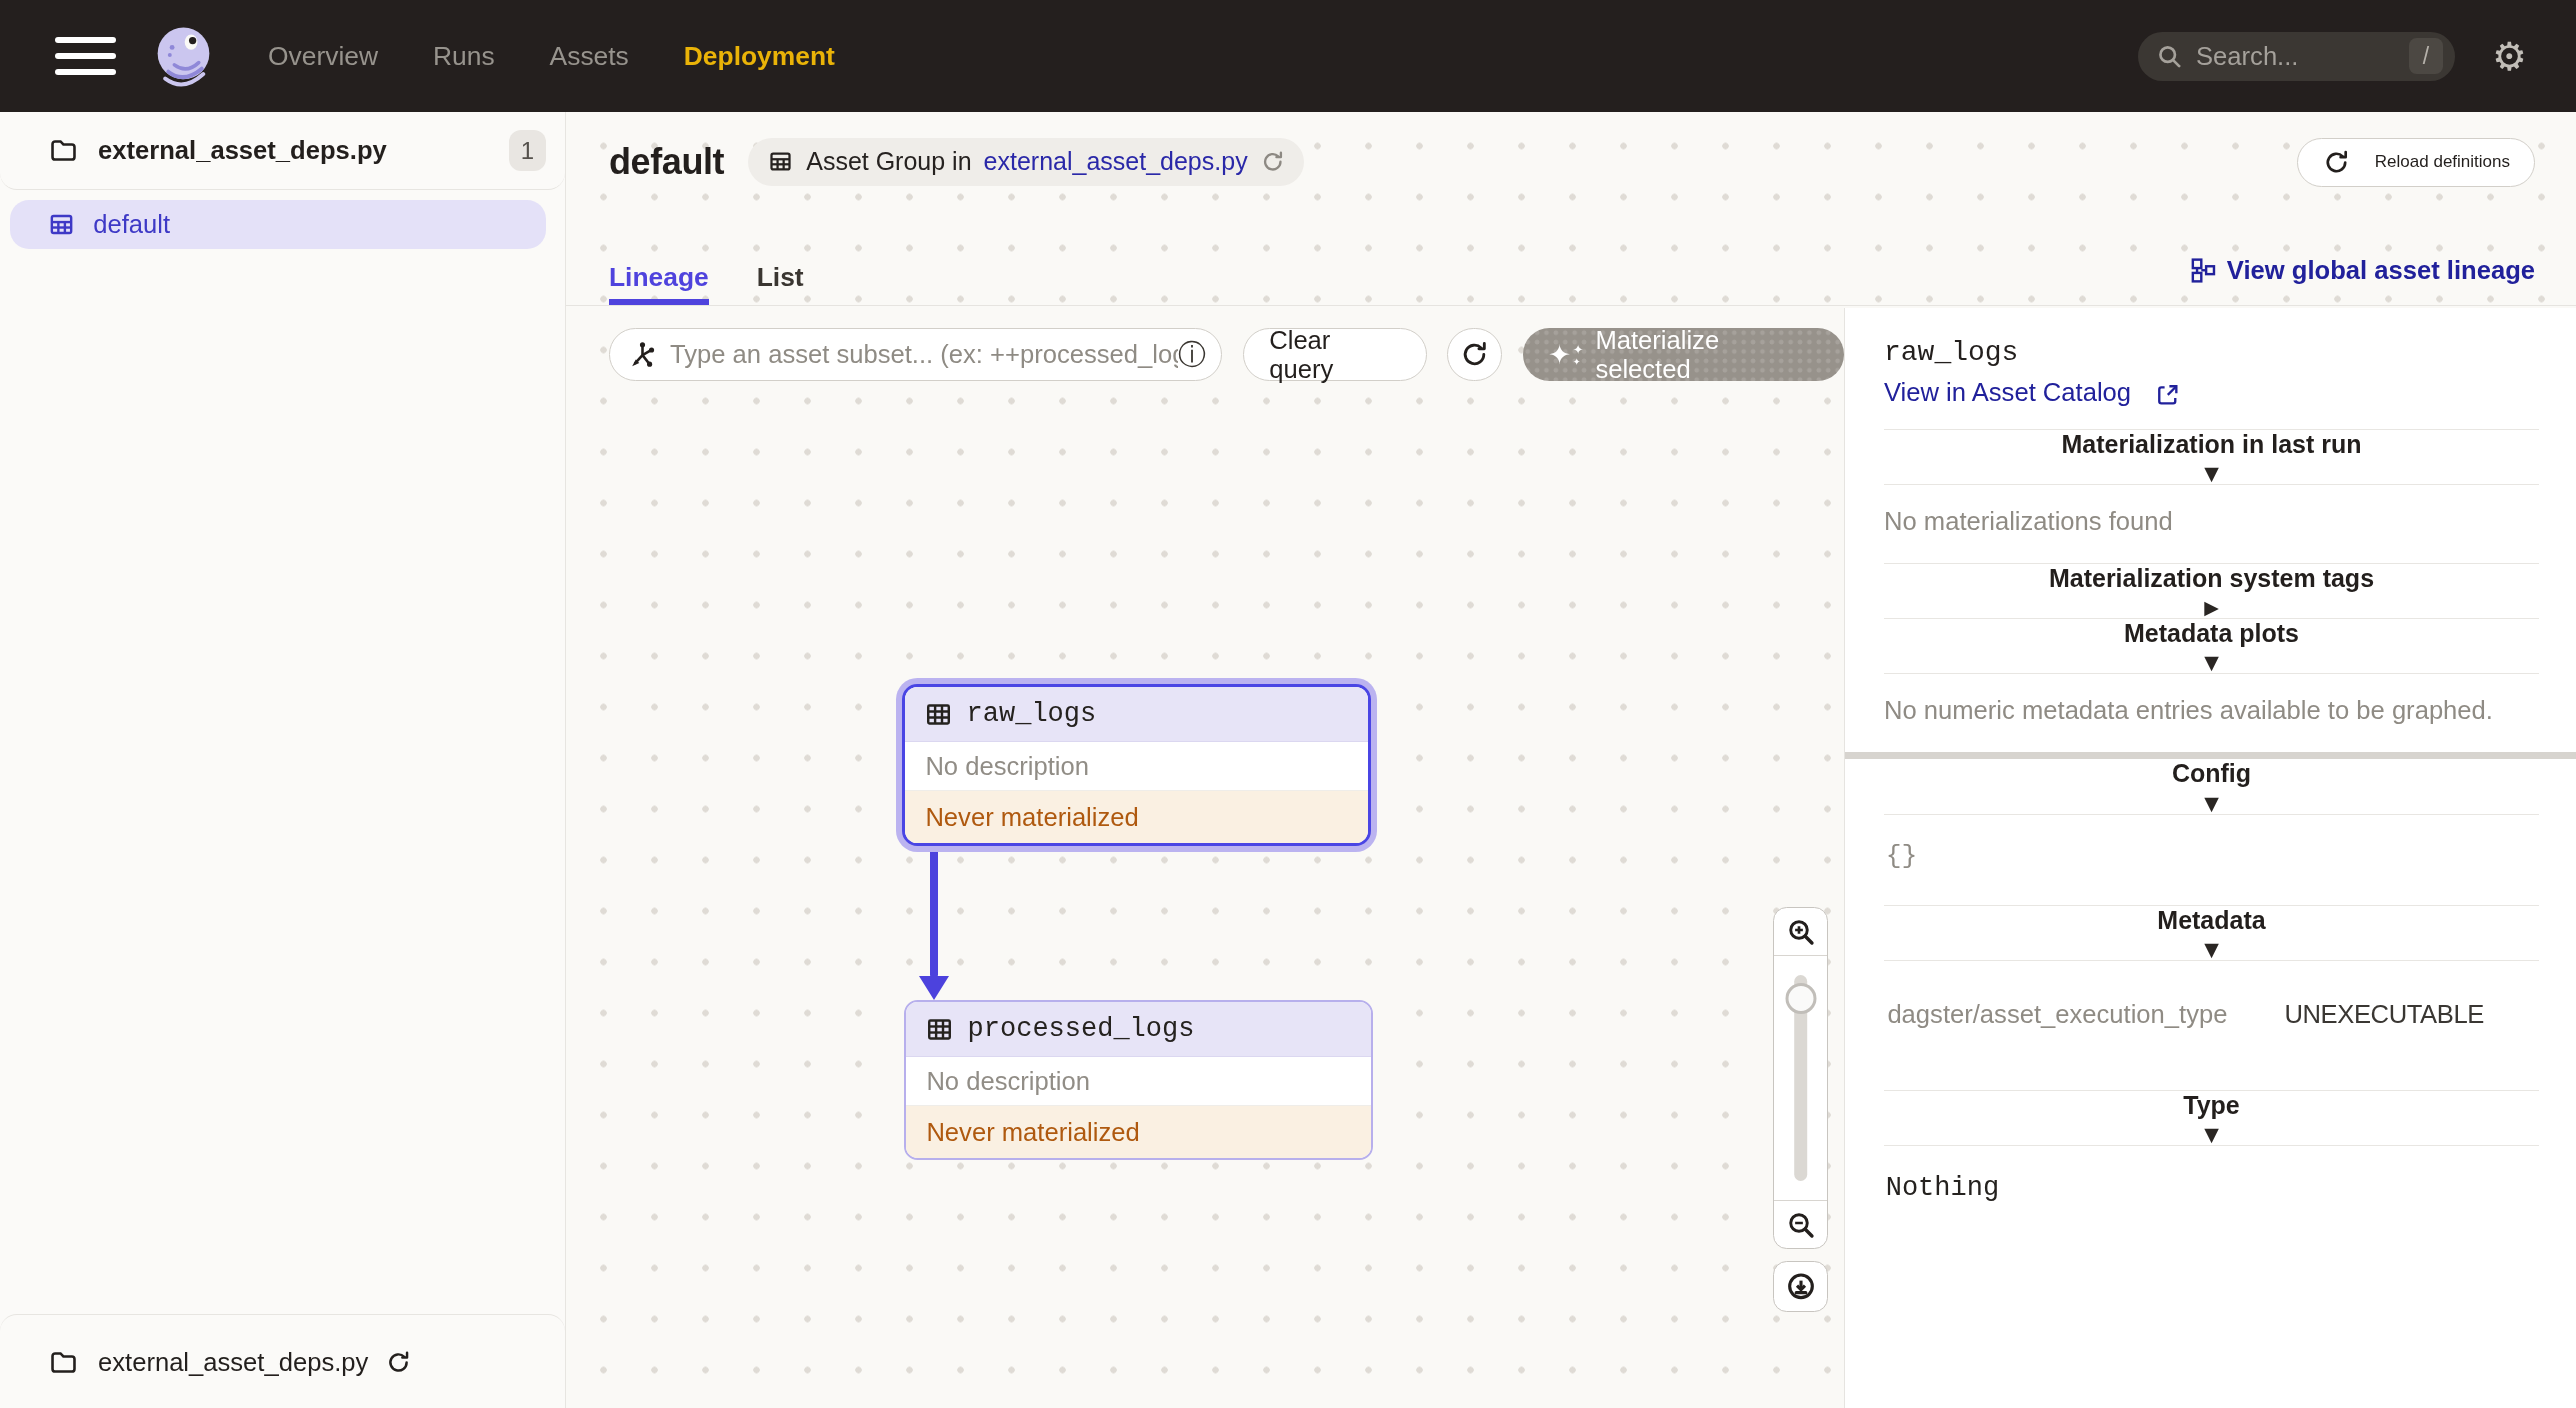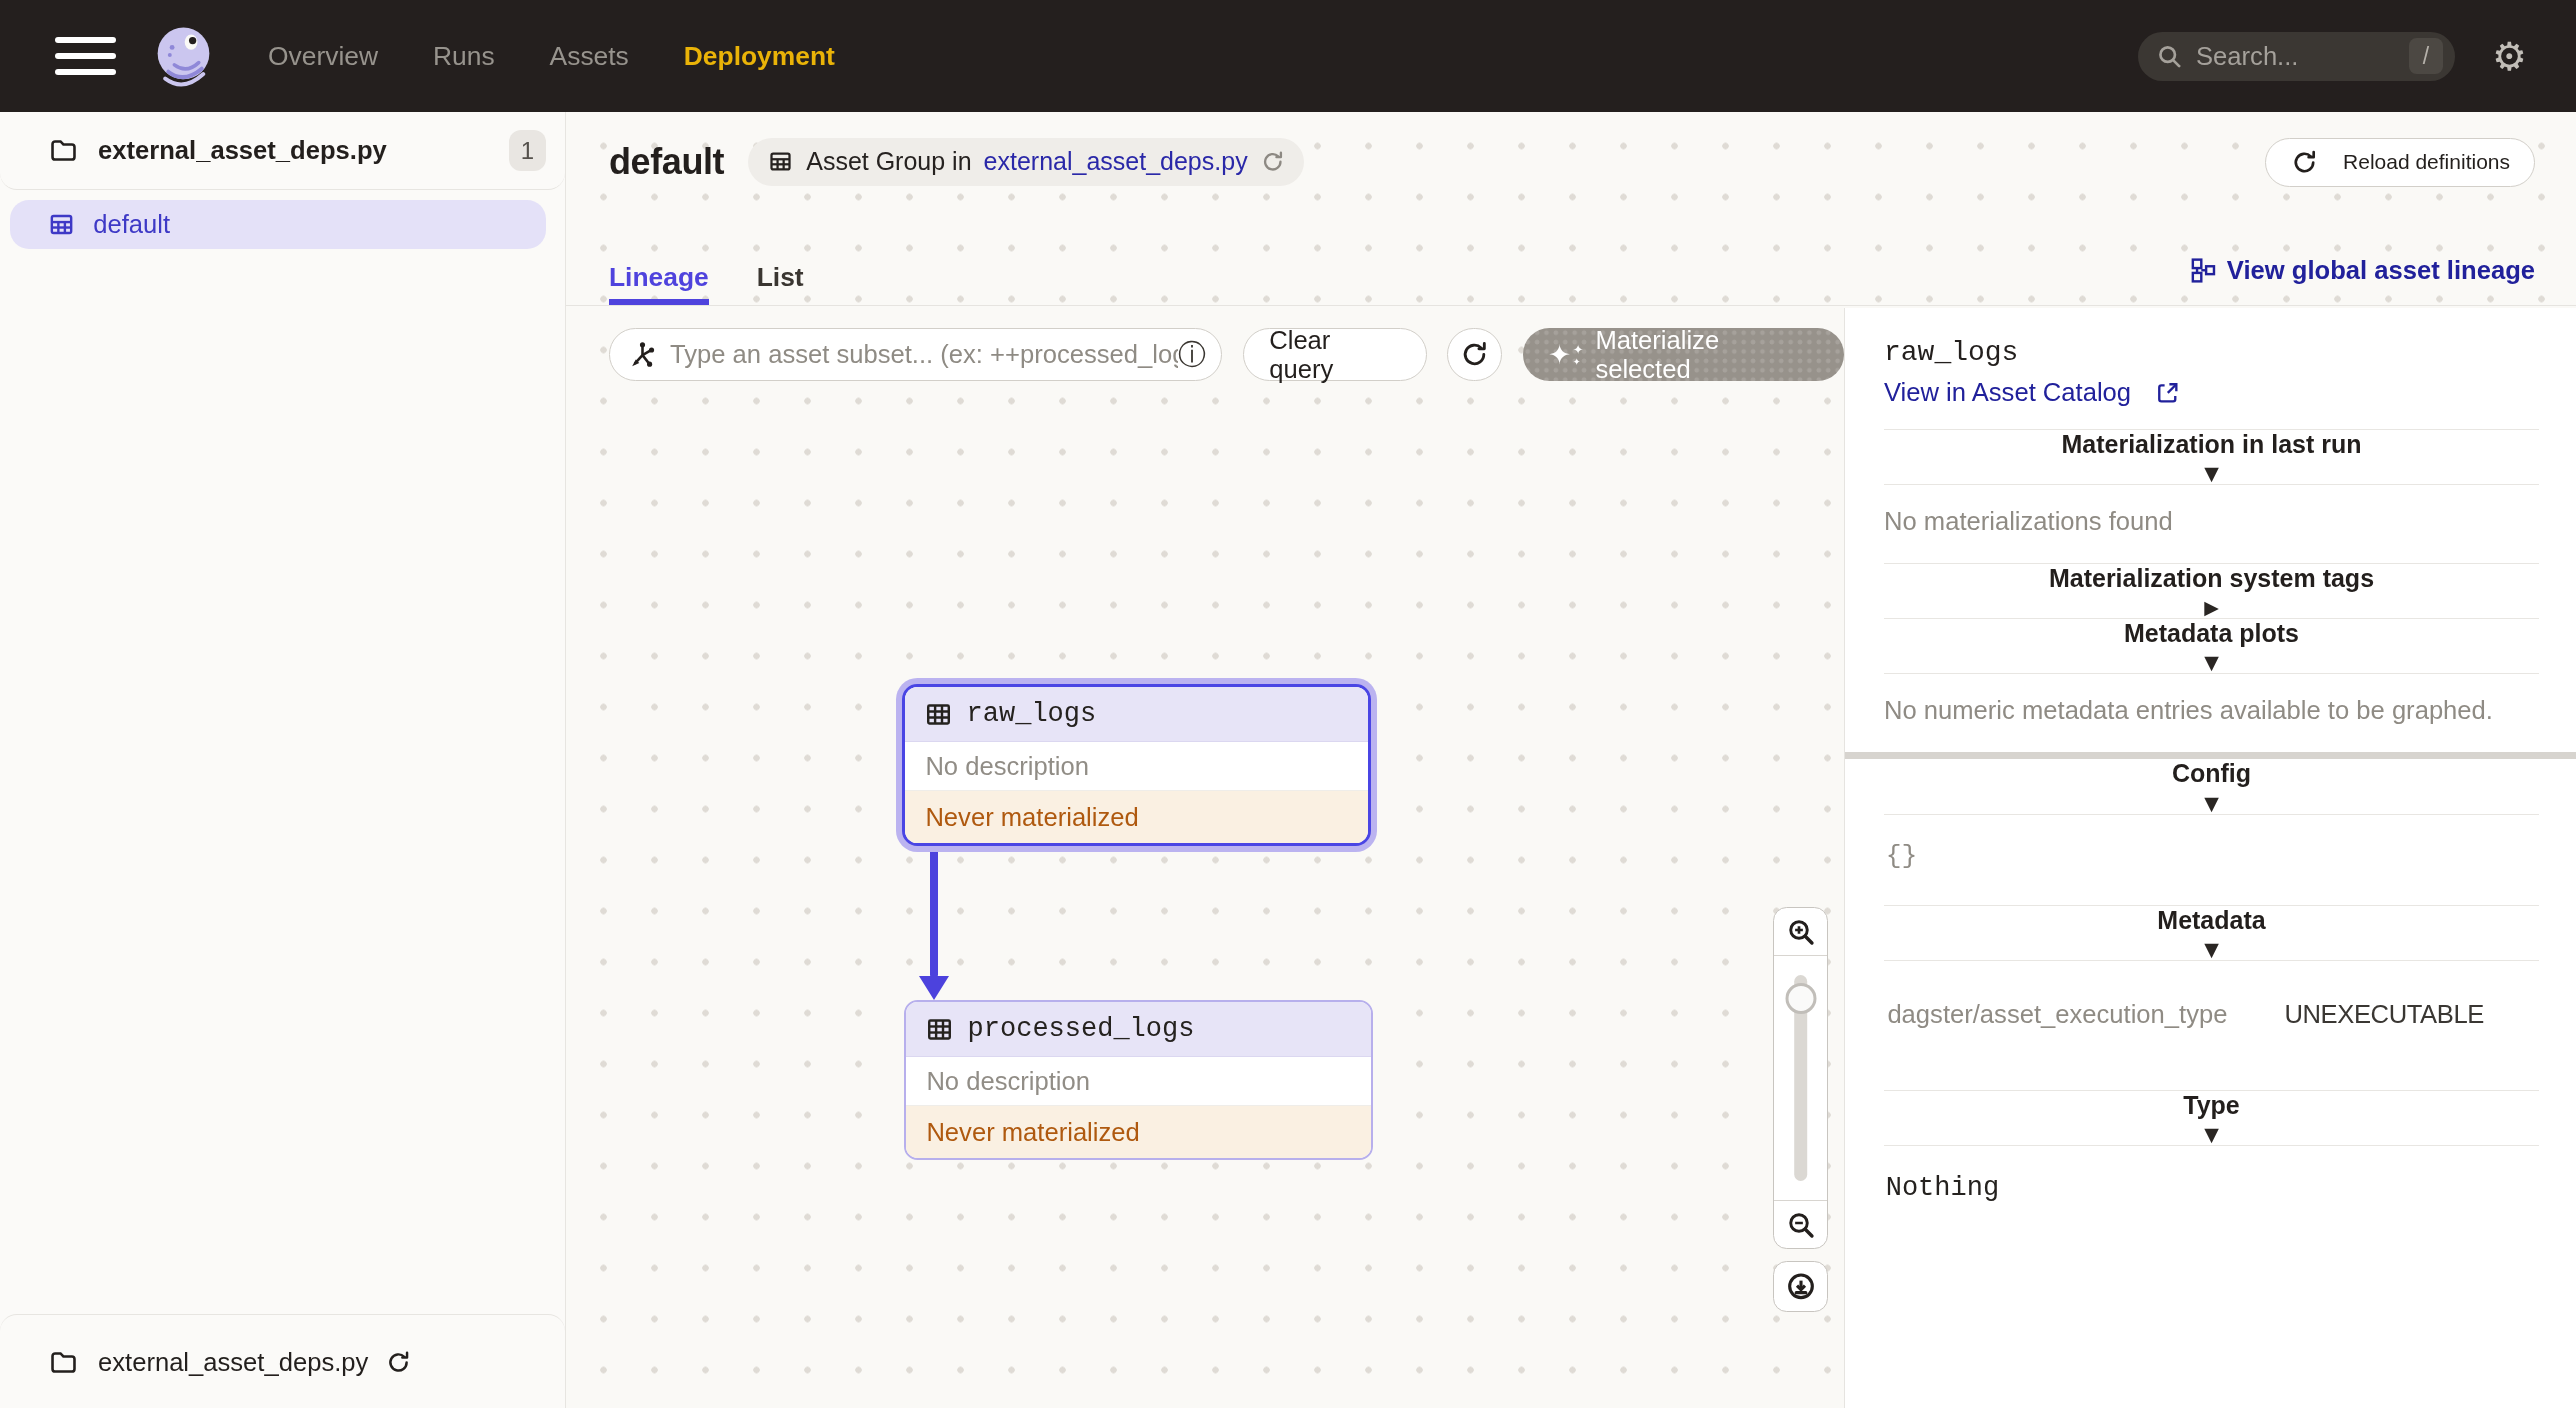--- a/index.html
+++ b/index.html
@@ -80,21 +80,21 @@
   #group-pill {
     margin-left:24px; height:48px; background:#EFEDE9; border-radius:24px;
     display:flex; align-items:center; padding:0 19px; gap:12px;
   }
   #group-pill .txt { font-size:25px; color:#262220; }
   #group-pill a { font-size:25px; color:#2A28A8; text-decoration:none; cursor:pointer; }
   #reload-btn {
     position:absolute; right:41px; top:25.6px; height:49px;
     background:#FFFFFF; border:1.7px solid #D2CFC9; border-radius:25px;
     display:flex; align-items:center; gap:24px; padding:0 24px;
-    font-size:21px; cursor:pointer;
+    font-size:17px; cursor:pointer;
   }
   #tabs { position:absolute; left:43px; bottom:0; display:flex; gap:48px; }
   .tab { position:relative; font-size:26.4px; font-weight:bold; color:#3A3631; padding-bottom:12px; cursor:pointer; }
   .tab.active { color:#4F43DD; }
   .tab.active::after { content:""; position:absolute; left:0; right:0; bottom:0; height:6px; background:#4F43DD; }
   #global-lineage {
     position:absolute; right:41px; bottom:20.4px; display:flex; align-items:center; gap:10.2px;
     font-size:25.6px; color:#21219B; cursor:pointer;font-weight:bold;
   }
 
@@ -163,21 +163,21 @@
     margin-top:12px; width:55px; height:51px; background:#FFFFFF; border:1.7px solid #C8C5C0; border-radius:13.6px;
     display:flex; align-items:center; justify-content:center; cursor:pointer;
   }
 
   
   #detail-panel {
     position:absolute; left:1278px; right:0; top:196px; bottom:0;
     background:#FFFFFF; border-left:1.7px solid #E6E4E0; padding:0 37px 0 39px;
   }
   #panel-title { padding-top:29px; font-size:28px; }
-  #catalog-link { margin-top:10.2px; padding-bottom:22px; display:flex; align-items:center; gap:24px; font-size:25.6px; color:#21219B; cursor:pointer; }
+  #catalog-link { margin-top:10.2px; padding-bottom:22px; display:flex; align-items:flex-end; gap:24px; font-size:25.6px; color:#21219B; cursor:pointer; }
   .sect-head {
     border-top:1.7px solid #E8E6E2; height:55px;
     display:flex; align-items:center; justify-content:space-between; cursor:pointer;flex-direction:column;
   }
   .sect-head .lbl { font-size:25px; font-weight:bold; }
   .caret { font-size:19px; color:#2A2623; font-family:"DejaVu Sans",sans-serif; }
   .sect-body { border-top:1.7px solid #E8E6E2; font-size:25.6px; color:#8F8B84; }
   .pad-body { padding:22px 0 27px 0; }
   #thick-divider { height:6.8px; background:#D7D4CF; margin:0 -37px 0 -39px; }
   #config-body { padding:25.6px 0 34px 1.7px; font-size:26.4px; }

